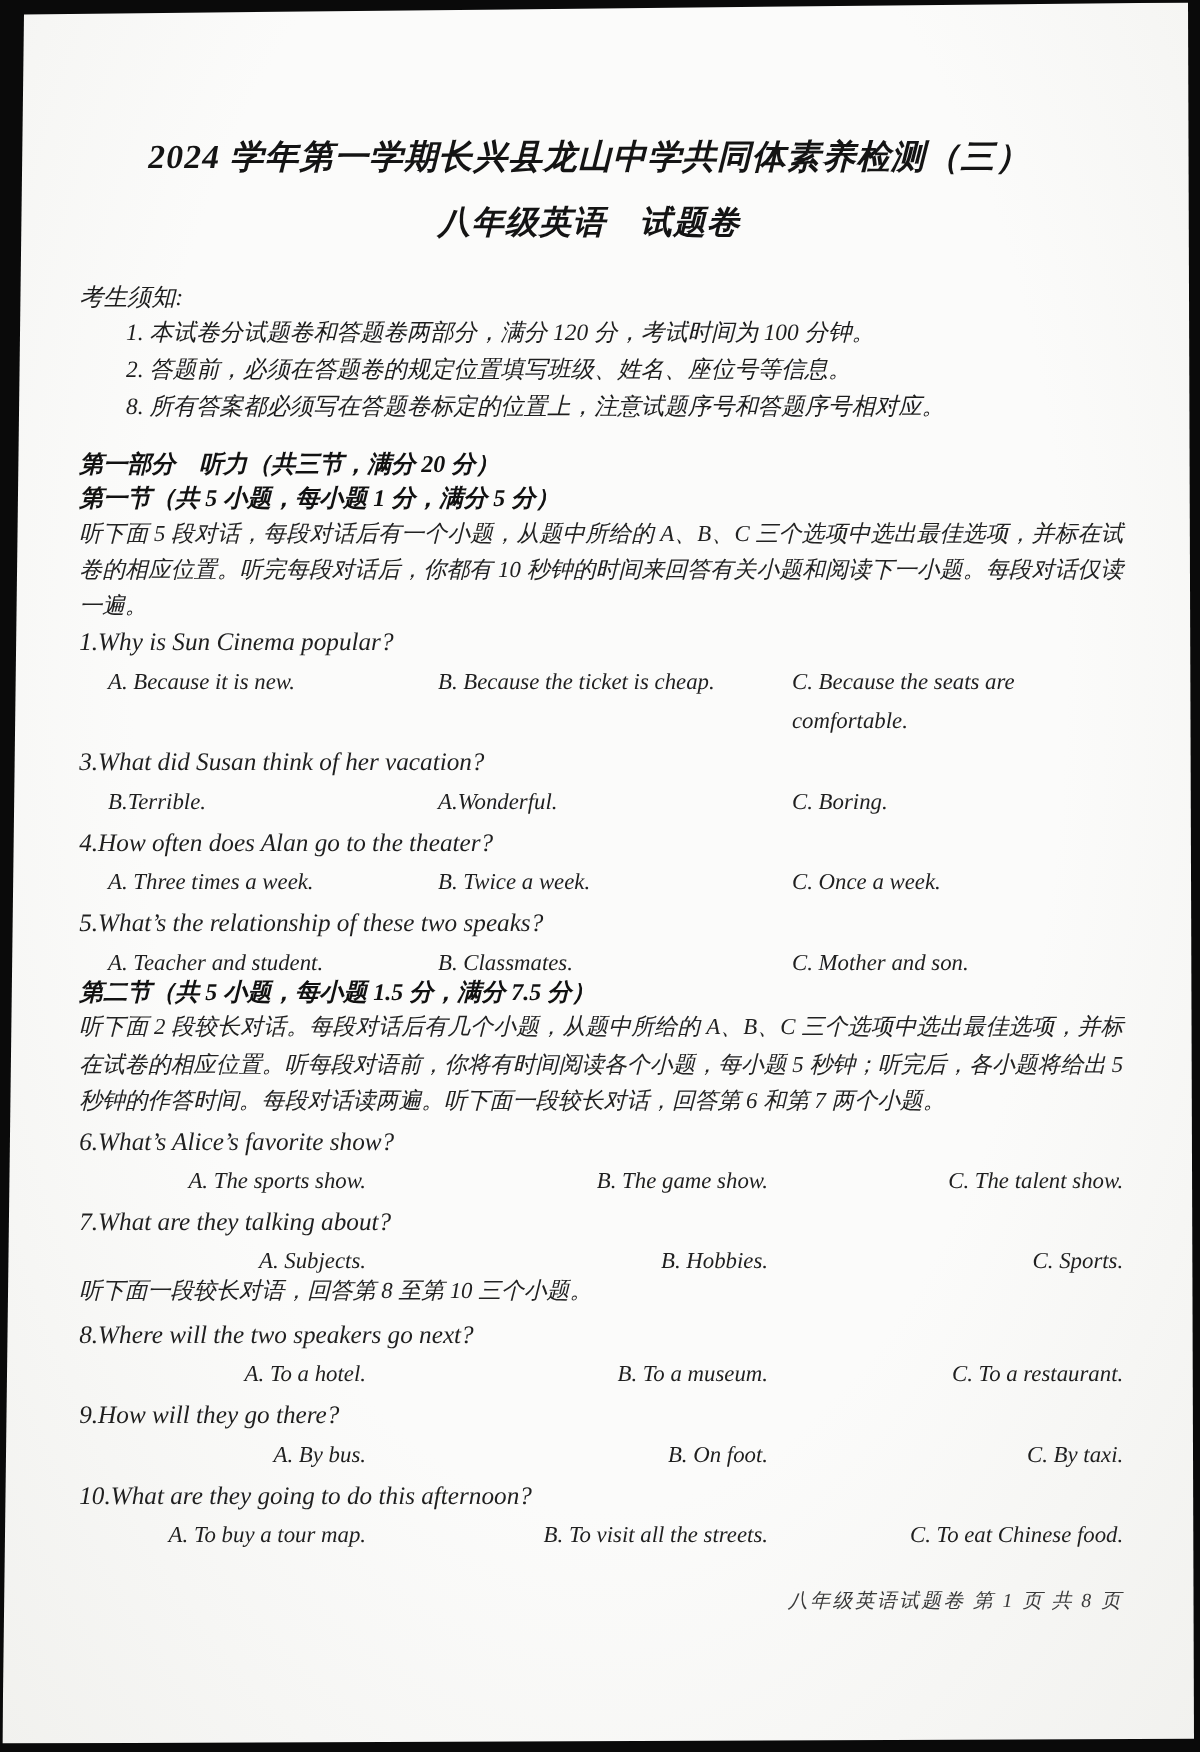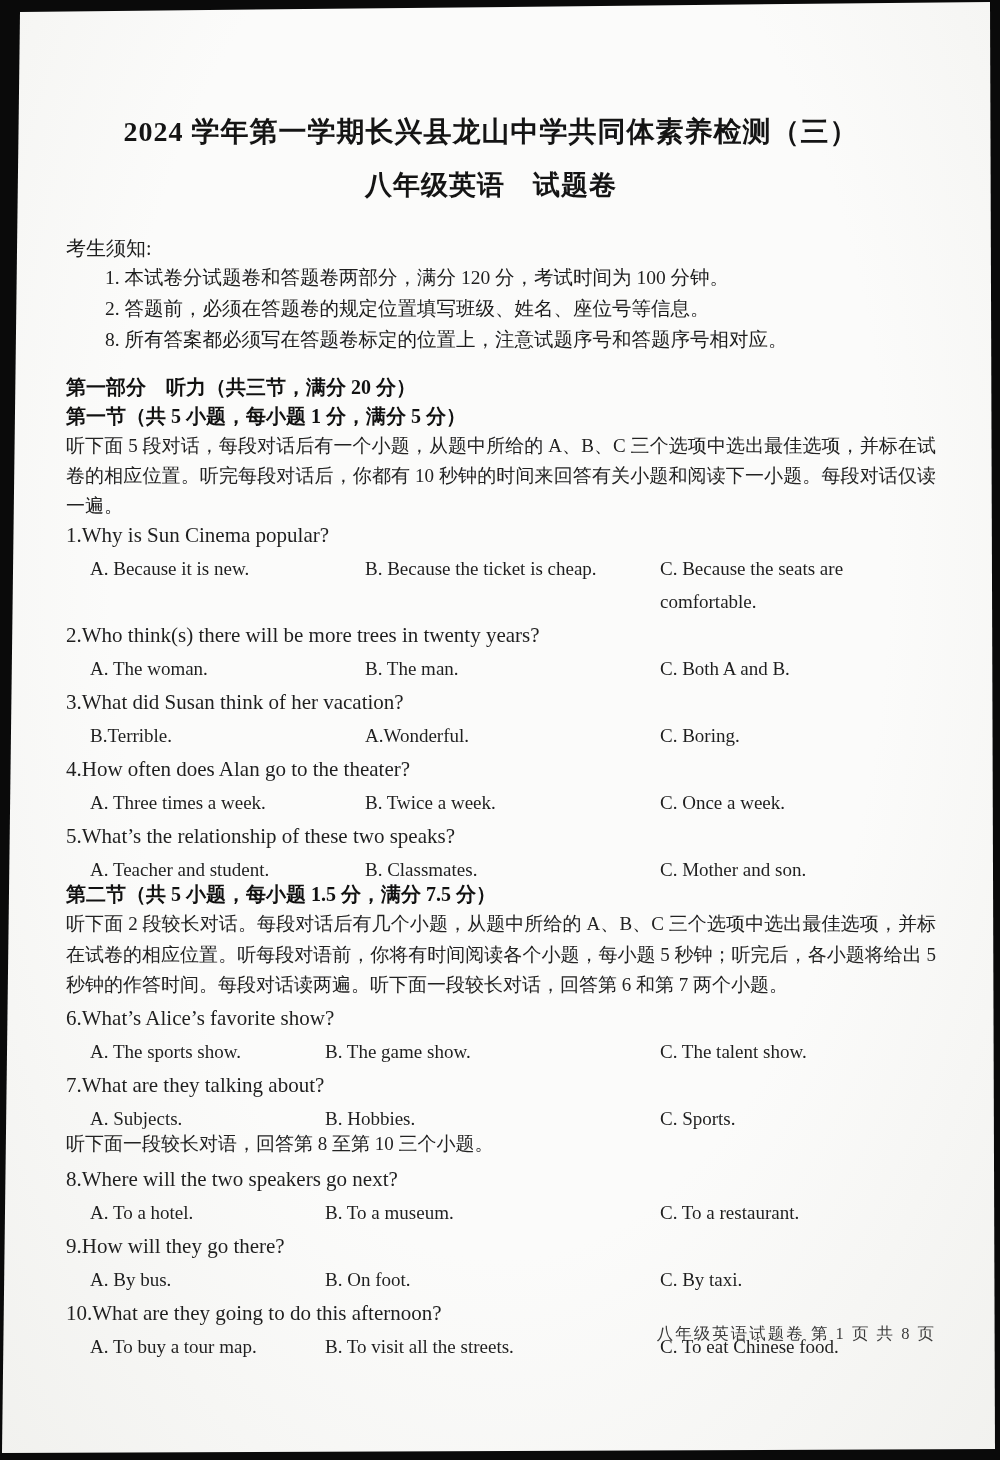--- a/index.html
+++ b/index.html
@@ -8,20 +8,21 @@
     position:relative;
     background:#0a0a0a;
     overflow:hidden;
     font-family:"Liberation Serif","DejaVu Serif",serif;
     color:#222;
   }
   .paper{
     position:absolute;inset:0;
     background:radial-gradient(ellipse at 50% 38%, #fbfbfa 55%, #f1f1ee 100%);
     clip-path:polygon(20px 12px, 990px 2px, 995px 1449px, 2px 1453px);
+    font-style:italic;
   }
   .content{
     position:absolute;left:66px;top:0;width:870px;height:1460px;
   }
   .title1{
     margin:114px 0 0;text-align:center;font-weight:bold;color:#141414;
     font-size:28px;line-height:36px;letter-spacing:1px;transform:translateX(-10px);
   }
   .title2{
     margin:18px 0 0;text-align:center;font-weight:bold;color:#141414;
@@ -32,21 +33,21 @@
   .part-h{margin-top:18px;font-size:20px;line-height:29px;font-weight:bold;color:#111;}
   .sec-h{font-size:20px;line-height:29px;font-weight:bold;color:#111;}
   .sec2-h{margin-top:-6px;}
   .instr{font-size:19px;line-height:30px;text-align:justify;color:#222;}
   .instr2{line-height:30.5px;}
   .q-block{margin-top:1px;}
   .q-first{margin-top:-2px;}
   .q-line{font-size:21px;line-height:33px;color:#1f1f1f;}
   .opts{display:grid;padding-left:24px;font-size:19px;line-height:33px;color:#1f1f1f;gap:20px;}
   .opts-s1{grid-template-columns:255px 275px auto;}
-  .opts-s2{grid-template-columns:215px 315px auto;}
+  .opts-s2{grid-template-columns:215px 315px auto;text-align:right;}
   .note-line{margin-top:-6px;font-size:19px;line-height:30px;color:#222;}
   .q8{margin-top:4px;}
   .footer{
     position:absolute;left:0;right:0;top:1322px;text-align:right;
     font-size:16.5px;line-height:24px;color:#3a3a3a;letter-spacing:2px;
   }
 </style>
 </head>
 <body>
 
@@ -71,28 +72,20 @@
 
       <div class="q-block q-first">
         <div class="q-line">1.Why is Sun Cinema popular?</div>
         <div class="opts opts-s1">
           <span>A. Because it is new.</span>
           <span>B. Because the ticket is cheap.</span>
           <span>C. Because the seats are comfortable.</span>
         </div>
       </div>
 
-      <div class="q-block">
-        <div class="q-line">2.Who think(s) there will be more trees in twenty years?</div>
-        <div class="opts opts-s1">
-          <span>A. The woman.</span>
-          <span>B. The man.</span>
-          <span>C. Both A and B.</span>
-        </div>
-      </div>
 
       <div class="q-block">
         <div class="q-line">3.What did Susan think of her vacation?</div>
         <div class="opts opts-s1">
           <span>B.Terrible.</span>
           <span>A.Wonderful.</span>
           <span>C. Boring.</span>
         </div>
       </div>
 

